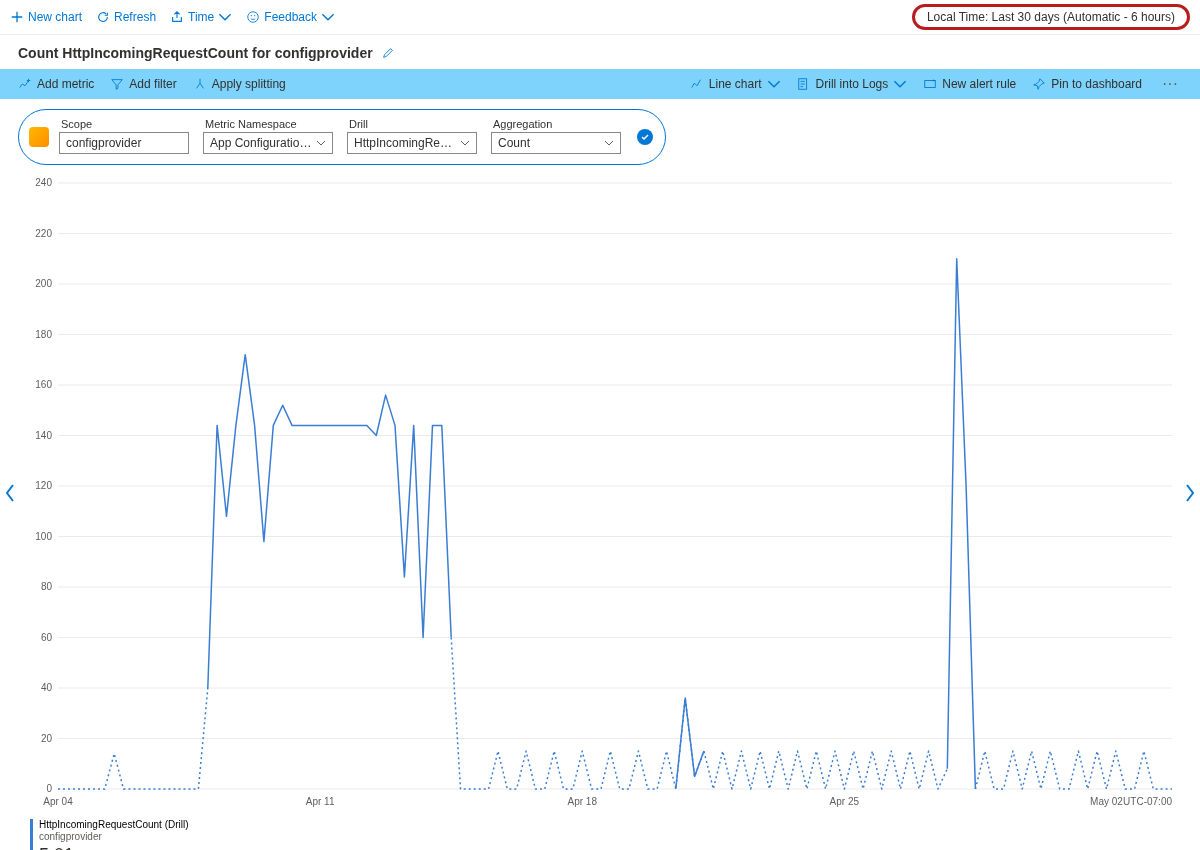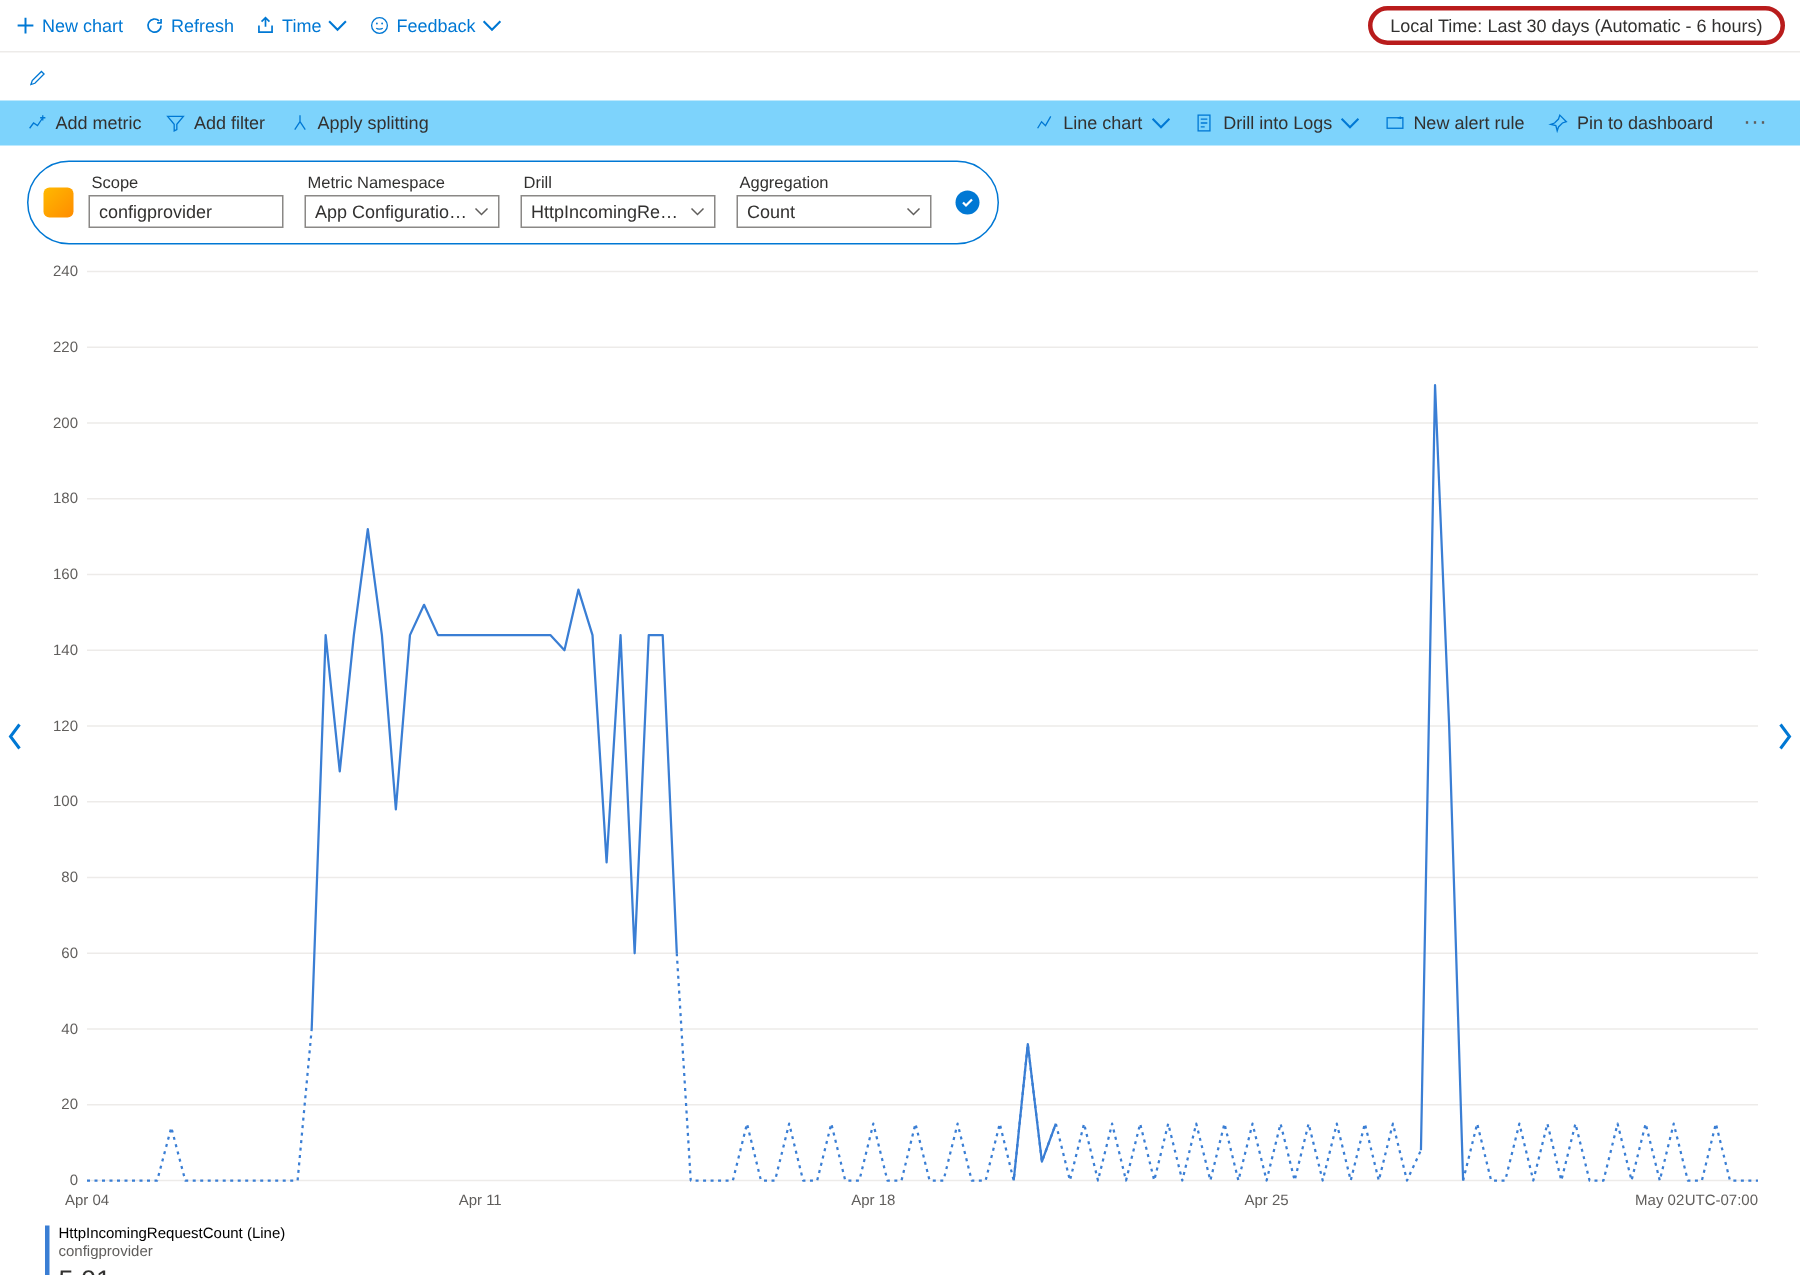--- a/index.html
+++ b/index.html
@@ -163,20 +163,21 @@
     <span>Feedback</span>
     <svg class="chev" viewBox="0 0 10 10">
         <path d="M1 3l4 4 4-4" stroke="currentColor" fill="none"></path>
       </svg>
   </span>
   <span class="time-pill">Local Time: Last 30 days (Automatic - 6 hours)</span>
 </div>
 
 
 <div class="title-row">
+  <span>Count HttpIncomingRequestCount for configprovider</span>
   <svg viewBox="0 0 16 16">
       <path d="M3 13l1-3 7-7 2 2-7 7-3 1z" stroke="currentColor" fill="none"></path>
     </svg>
 </div>
 
 
 <div class="toolbar">
   <span class="tool">
     <svg viewBox="0 0 16 16">
         <path d="M2 12l3-4 3 2 4-6" stroke="currentColor" fill="none"></path>
@@ -323,21 +324,21 @@
       <path class="line-solid" d="M189.8 515.0 L199.1 252.4 L208.5 343.3 L217.9 252.4 L227.2 181.7 L236.6 252.4 L245.9 368.6 L255.3 252.4 L264.7 232.2 L274.0 252.4 L283.4 252.4 L292.8 252.4 L302.1 252.4 L311.5 252.4 L320.8 252.4 L330.2 252.4 L339.6 252.4 L348.9 252.4 L358.3 262.5 L367.6 222.1 L377.0 252.4 L386.4 403.9 L395.7 252.4 L405.1 464.5 L414.5 252.4 L423.8 252.4 L433.2 464.5 "></path>
       <path class="line-dotted" d="M433.2 464.5 L442.5 616.0 L451.9 616.0 L461.3 616.0 L470.6 616.0 L480.0 578.1 L489.3 616.0 L498.7 616.0 L508.1 578.1 L517.4 616.0 L526.8 616.0 L536.2 578.1 L545.5 616.0 L554.9 616.0 L564.2 578.1 L573.6 616.0 L583.0 616.0 L592.3 578.1 L601.7 616.0 L611.0 616.0 L620.4 578.1 L629.8 616.0 L639.1 616.0 L648.5 578.1 L657.8 616.0 L667.2 525.1 L676.6 603.4 L685.9 578.1 L695.3 616.0 L704.7 578.1 L714.0 616.0 L723.4 578.1 L732.7 616.0 L742.1 578.1 L751.5 616.0 L760.8 578.1 L770.2 616.0 L779.5 578.1 L788.9 616.0 L798.3 578.1 L807.6 616.0 L817.0 578.1 L826.4 616.0 L835.7 578.1 L845.1 616.0 L854.4 578.1 L863.8 616.0 L873.2 578.1 L882.5 616.0 L891.9 578.1 L901.2 616.0 L910.6 578.1 L920.0 616.0 L929.3 595.8 "></path>
       <path class="line-solid" d="M929.3 595.8 L938.7 85.8 L948.1 313.0 L957.4 616.0 "></path>
       <path class="line-dotted" d="M957.4 616.0 L966.8 578.1 L976.1 616.0 L985.5 616.0 L994.9 578.1 L1004.2 616.0 L1013.6 578.1 L1022.9 616.0 L1032.3 578.1 L1041.7 616.0 L1051.0 616.0 L1060.4 578.1 L1069.7 616.0 L1079.1 578.1 L1088.5 616.0 L1097.8 578.1 L1107.2 616.0 L1116.6 616.0 L1125.9 578.1 L1135.3 616.0 L1144.6 616.0 L1154.0 616.0 "></path>
       <path class="line-solid" d="M657.8 616.0 L667.2 525.1 L676.6 603.4 L685.9 578.1 "></path>
     </svg>
 </div>
 
 
 <div class="legend">
-  <div class="l1">HttpIncomingRequestCount (Line)</div>
+  <div class="l1">HttpIncomingRequestCount (Drill)</div>
   <div class="l2">configprovider</div>
   <div class="big">
     <span>5.01</span><span class="unit">k</span>
   </div>
 </div>
 
 
 
 
 </body></html>

